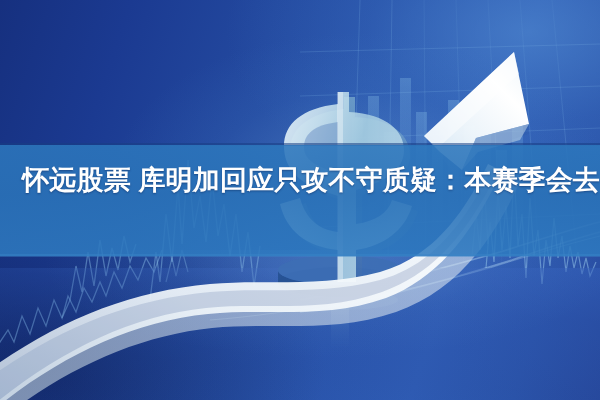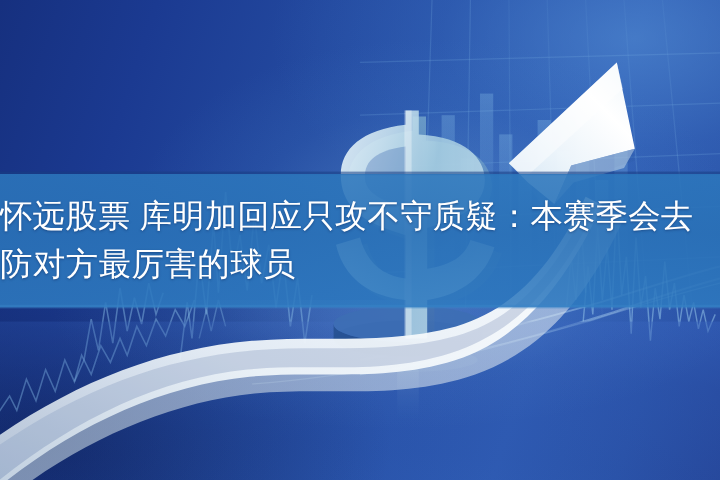--- a/index.html
+++ b/index.html
@@ -109,24 +109,24 @@
     left: 0; width: 600px;
     top: 254px; height: 3px;
     background: rgba(58,134,200,0.45);
   }
 
   .headline {
     position: absolute;
     left: 0;
     width: 600px;
     top: 160px;
-    text-align: left;
+    text-align: right;
     color: #ffffff;
     font-size: 27px;
-    font-weight: 400;
+    font-weight: 700;
     line-height: 40px;
     letter-spacing: 0.4px;
     text-shadow: 0 1px 2px rgba(10,30,80,0.45);
     white-space: nowrap;
   }
   .headline .ln {
     display: block;
   }
   .headline .ln1 {
     letter-spacing: 0.15px;
@@ -369,16 +369,15 @@
       <path d="M424 136 L514 52 L519 74 L438 148 Z" fill="#ffffff" opacity="0.45"></path>
     </g>
   </svg>
 
   <div class="band-top-edge"></div>
   <div class="band"></div>
   <div class="band-bottom-edge"></div>
 
   <div class="headline">
     <span class="ln ln1">怀远股票 库明加回应只攻不守质疑：本赛季会去</span>
-    <span class="ln ln2">防对方最厉害的球员</span>
   </div>
 
 </div>
 
 </body></html>

